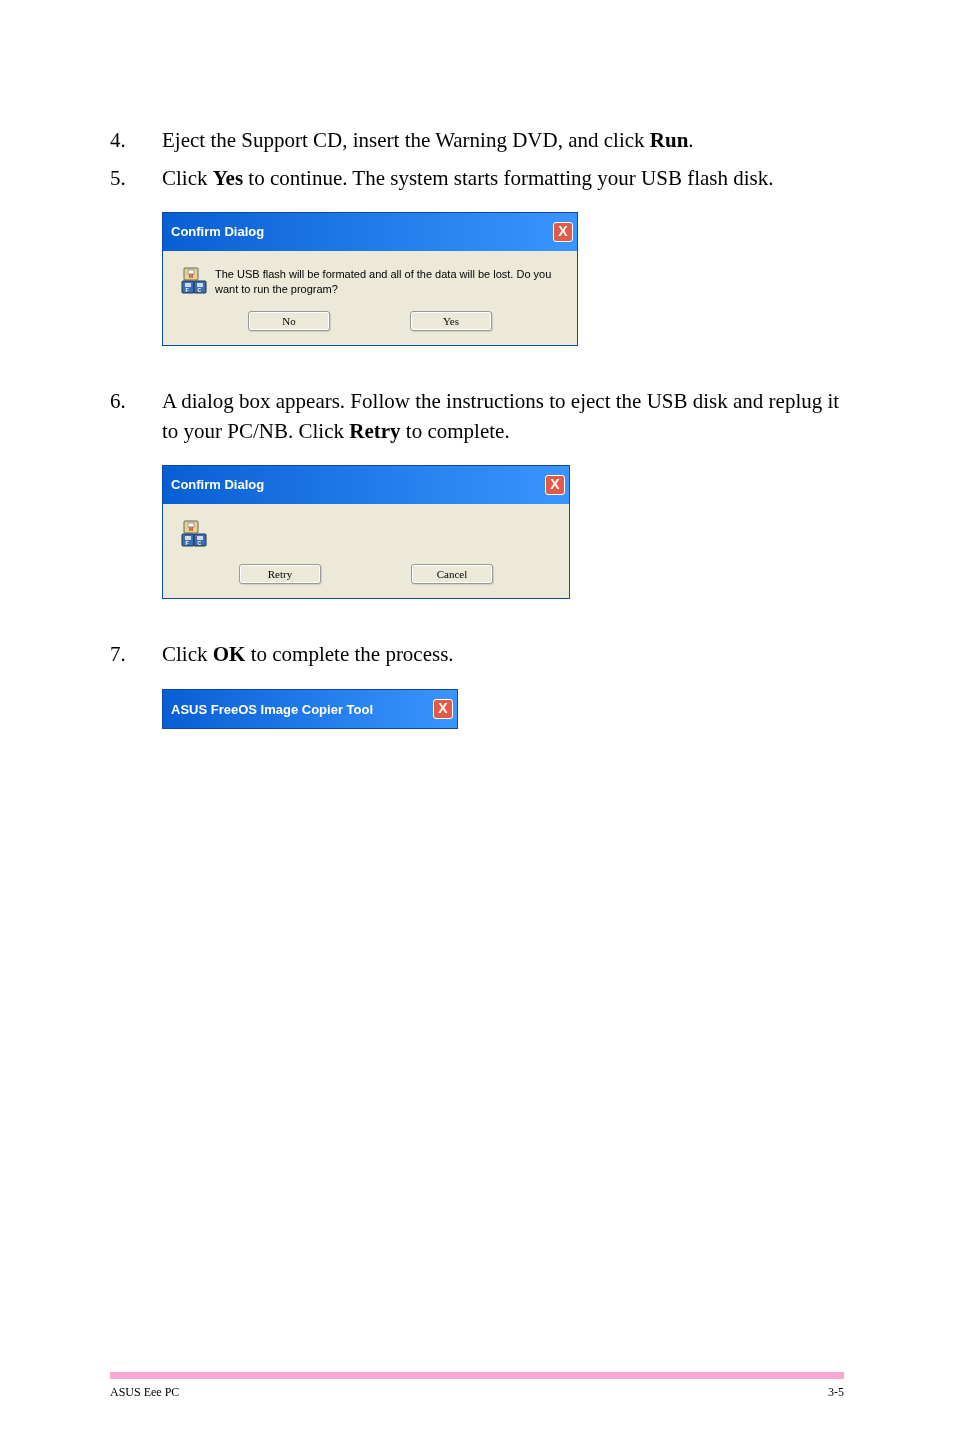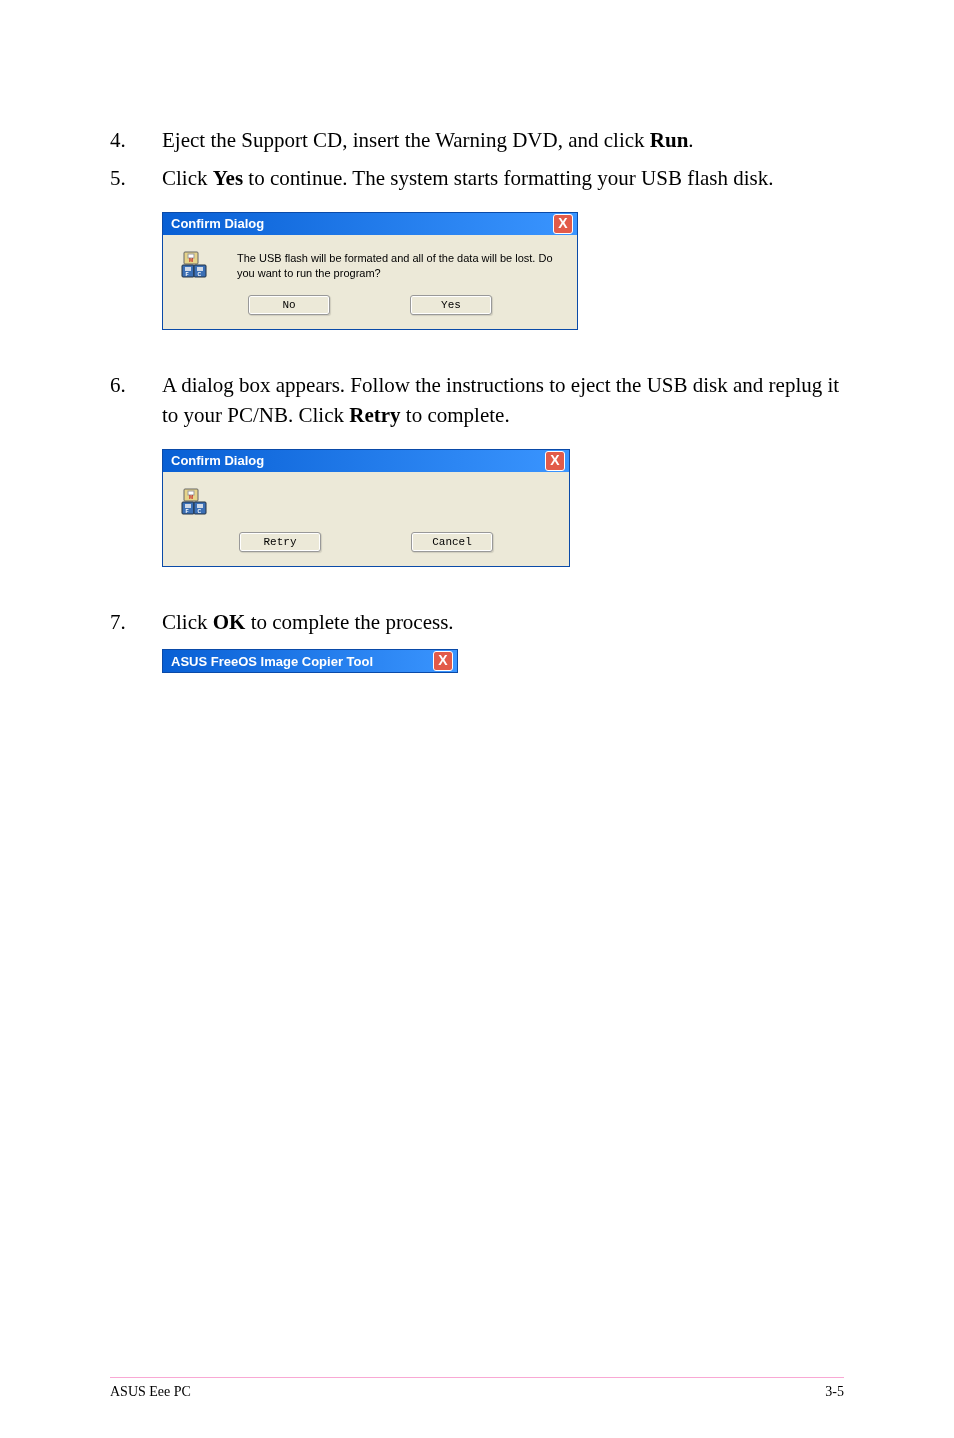--- a/index.html
+++ b/index.html
@@ -41,21 +41,21 @@
     .xp-titlebar {
       background: linear-gradient(to bottom, #3a95ff 0%, #0a4aa8 8%, #0a4aa8 92%, #0a4aa8 100%);
       background: linear-gradient(to right, #085fd4 0%, #3a95ff 100%);
       color: #fff;
       font-weight: bold;
       font-size: 13px;
       padding: 4px 4px 4px 8px;
       display: flex;
       justify-content: space-between;
       align-items: center;
-      height: 22px;
+      height: 38px;
     }
     .xp-close {
       width: 20px;
       height: 20px;
       background: #e25b4a;
       border: 1px solid #fff;
       border-radius: 3px;
       color: #fff;
       font-family: Arial, sans-serif;
       font-weight: bold;
@@ -63,21 +63,21 @@
       text-align: center;
       line-height: 17px;
       cursor: pointer;
     }
     .xp-body {
       padding: 16px 18px 14px 18px;
     }
     .xp-msg-row {
       display: flex;
       align-items: flex-start;
-      gap: 28px;
+      gap: 6px;
       margin-bottom: 14px;
     }
     .xp-icon {
       width: 28px;
       flex-shrink: 0;
     }
     .disk-icon-svg { width: 28px; height: 28px; }
     .xp-msg-text {
       flex: 1;
       line-height: 1.35;
@@ -92,40 +92,40 @@
       gap: 80px;
       margin-top: 6px;
     }
     .xp-btn {
       min-width: 82px;
       padding: 3px 12px;
       background: #ece9d8;
       border: 1px solid #999;
       border-radius: 3px;
       box-shadow: 0 0 0 1px #fff inset, 1px 1px 1px rgba(0,0,0,0.12);
-      font-family: Liberation Mono, monospace;
+      font-family: Liberation Serif, serif;
       font-size: 11px;
       text-align: center;
       cursor: pointer;
     }
     .d1 { width: 416px; }
     .d2 { width: 408px; }
     .d3 { width: 296px; }
     .d3 .xp-btn-row { gap: 0; justify-content: center; }
     .d2 .xp-btn-row { gap: 90px; }
     .footer {
       position: absolute;
       bottom: 38px;
       left: 110px;
       right: 110px;
       display: flex;
       justify-content: space-between;
-      font-size: 14px;
+      font-size: 12px;
       color: #000;
-      border-top: 1px solid #f9a8d4;
+      border-top: 7px solid #f9a8d4;
       padding-top: 6px;
     }
   </style>
 </head>
 <body>
 
 <div class="step-row">
   <div class="step-num">4.</div>
   <div class="step-text">
     <span>Eject the Support CD, insert the Warning DVD, and click </span><span class="bold">Run</span><span>.</span>
@@ -207,21 +207,21 @@
   </div>
 </div>
 
 <div class="step-row">
   <div class="step-num">7.</div>
   <div class="step-text">
     <span>Click </span><span class="bold">OK</span><span> to complete the process.</span>
   </div>
 </div>
 
-<div class="dialog-wrap" style="margin-top:12px;">
+<div class="dialog-wrap" style="margin-top:20px;">
   <div class="xp-dialog d3">
     <div class="xp-titlebar">
       <span>ASUS FreeOS Image Copier Tool</span>
       <div class="xp-close">X</div>
     </div>
   </div>
 </div>
 
 <div class="footer">
   <span>ASUS Eee PC</span>

